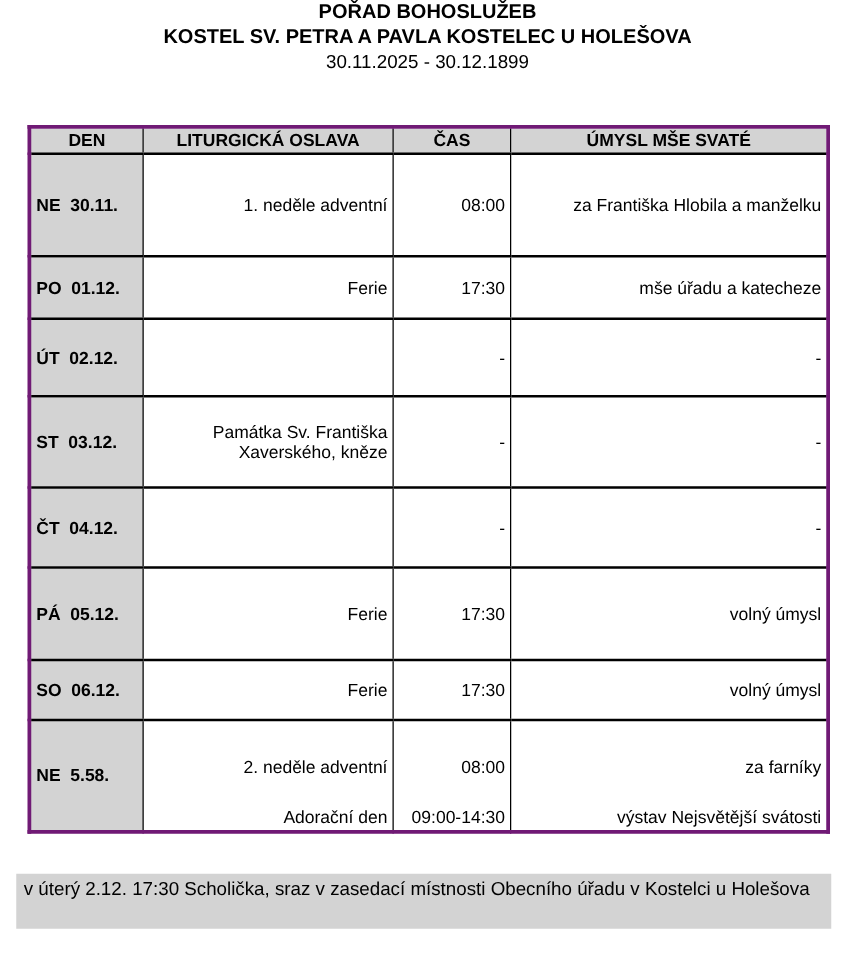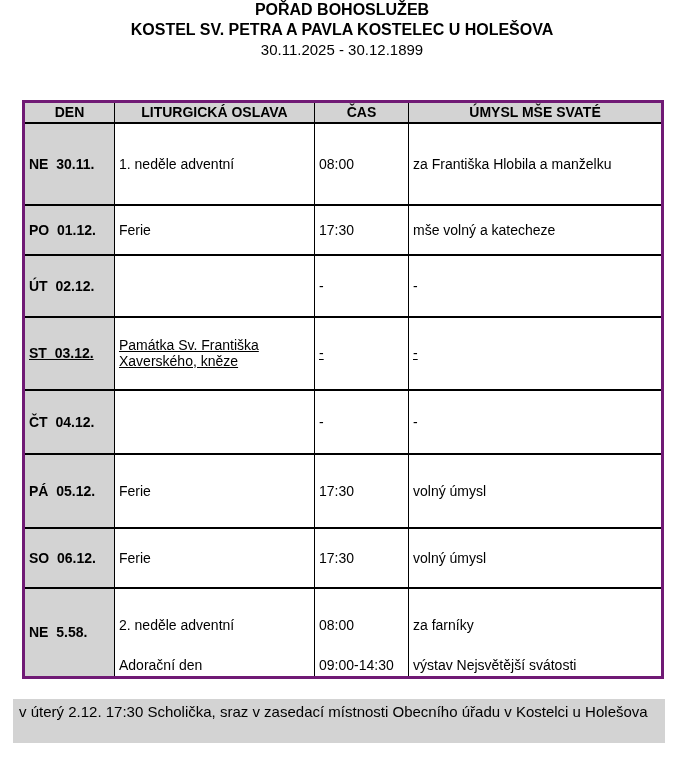--- a/index.html
+++ b/index.html
@@ -43,31 +43,31 @@
     padding: 1px 2px;
   }
   .schedule td.den {
     background: #d3d3d3;
     font-weight: bold;
     text-align: left;
     padding-left: 4px;
     white-space: pre;
   }
   .schedule td.osl, .schedule td.cas, .schedule td.umy {
-    text-align: left;
+    text-align: right;
     padding: 2px 4px;
   }
   
   .schedule tbody tr:nth-child(1) { height: 82px; }
   .schedule tbody tr:nth-child(2) { height: 50px; }
   .schedule tbody tr:nth-child(3) { height: 62px; }
-  .schedule tbody tr:nth-child(4) { height: 73px; text-decoration: underline; }
+  .schedule tbody tr:nth-child(4) { height: 73px; }
   .schedule tbody tr:nth-child(5) { height: 64px; }
   .schedule tbody tr:nth-child(6) { height: 74px; }
-  .schedule tbody tr:nth-child(7) { height: 60px; }
+  .schedule tbody tr:nth-child(7) { height: 48px; }
   .schedule tbody tr:nth-child(8) { height: 90px; }
 
   
   .schedule td.dual { vertical-align: bottom; padding-bottom: 3px; }
   .schedule td.dual div + div { margin-top: 24px; }
 
   .footer-note {
     position: absolute;
     left: 13px; top: 699px;
     width: 652px;
@@ -107,21 +107,21 @@
     <tr>
       <td class="den">NE  30.11.</td>
       <td class="osl">1. neděle adventní</td>
       <td class="cas">08:00</td>
       <td class="umy">za Františka Hlobila a manželku</td>
     </tr>
     <tr>
       <td class="den">PO  01.12.</td>
       <td class="osl">Ferie</td>
       <td class="cas">17:30</td>
-      <td class="umy">mše volný a katecheze</td>
+      <td class="umy">mše úřadu a katecheze</td>
     </tr>
     <tr>
       <td class="den">ÚT  02.12.</td>
       <td class="osl"></td>
       <td class="cas">-</td>
       <td class="umy">-</td>
     </tr>
     <tr>
       <td class="den">ST  03.12.</td>
       <td class="osl">Památka Sv. Františka Xaverského, kněze</td>

